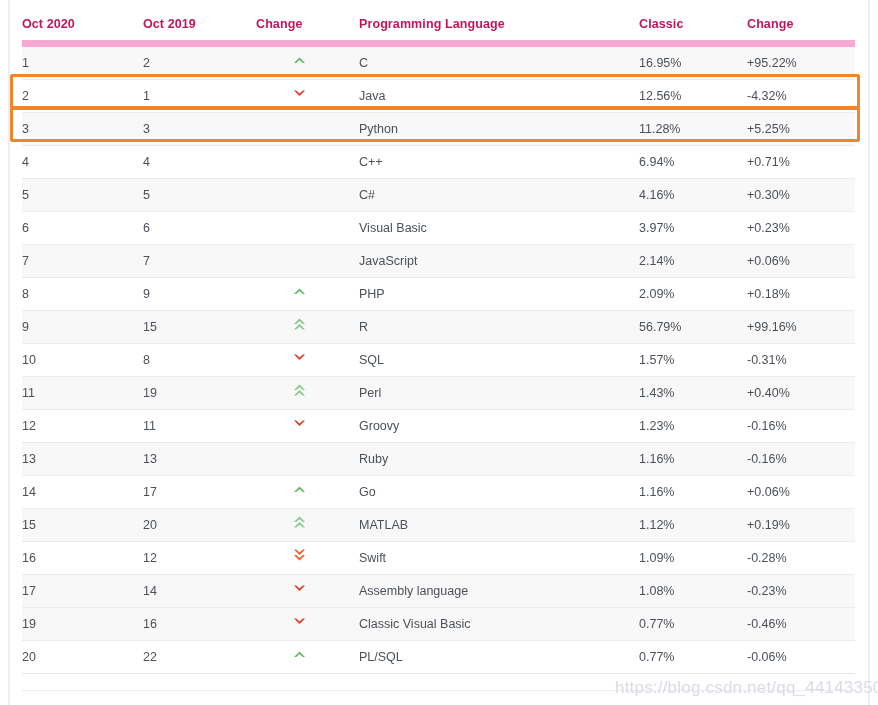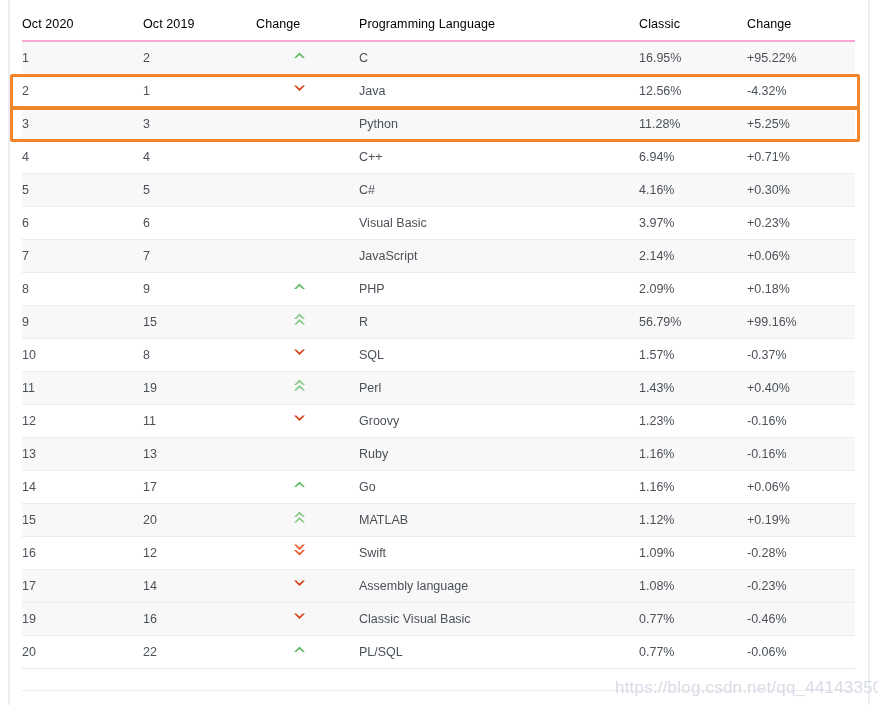--- a/index.html
+++ b/index.html
@@ -55,25 +55,25 @@
   
   .col-rank-now  { width: 121px; }
   .col-rank-prev { width: 113px; }
   .col-change    { width: 103px; }
   .col-language  { width: 280px; }
   .col-ratings   { width: 108px; }
   .col-delta     { width: 108px; }
 
   thead th {
     height: 32px;
-    font-weight: normal;
-    color: #000000;
+    font-weight: bold;
+    color: #be185d;
     font-size: 12.5px;
     letter-spacing: 0.1px;
-    border-bottom: 2px solid #f9a8d4;
+    border-bottom: 7px solid #f9a8d4;
     padding-left: 9px;
   }
 
   tbody td {
     height: 32px;
     color: #4b5158;
     font-weight: normal;
     padding-left: 9px;
     border-bottom: 1px solid #ececec;
   }
@@ -249,21 +249,21 @@
           <td>+99.16%</td>
         </tr>
         <tr class="plain">
           <td>10</td>
           <td>8</td>
           <td class="change-cell"><span class="arrow-wrap"><svg class="arrow-svg" width="15" height="14" viewBox="0 0 15 14" fill="#d9401a" xmlns="http://www.w3.org/2000/svg">
                 <path d="M2,2.5 L4.2,2.5 L7.5,5.5 L10.8,2.5 L13,2.5 L7.5,8 Z"></path>
               </svg></span></td>
           <td>SQL</td>
           <td>1.57%</td>
-          <td>-0.37%</td>
+          <td>-0.31%</td>
         </tr>
         <tr class="alt">
           <td>11</td>
           <td>19</td>
           <td class="change-cell"><span class="arrow-wrap"><svg class="arrow-svg" width="15" height="18" viewBox="0 0 15 18" fill="#85c985" xmlns="http://www.w3.org/2000/svg">
                 <path d="M2,7 L7.5,1.5 L13,7 L10.8,7 L7.5,4 L4.2,7 Z"></path>
                 <path d="M2,12.5 L7.5,7 L13,12.5 L10.8,12.5 L7.5,9.5 L4.2,12.5 Z"></path>
               </svg></span></td>
           <td>Perl</td>
           <td>1.43%</td>

